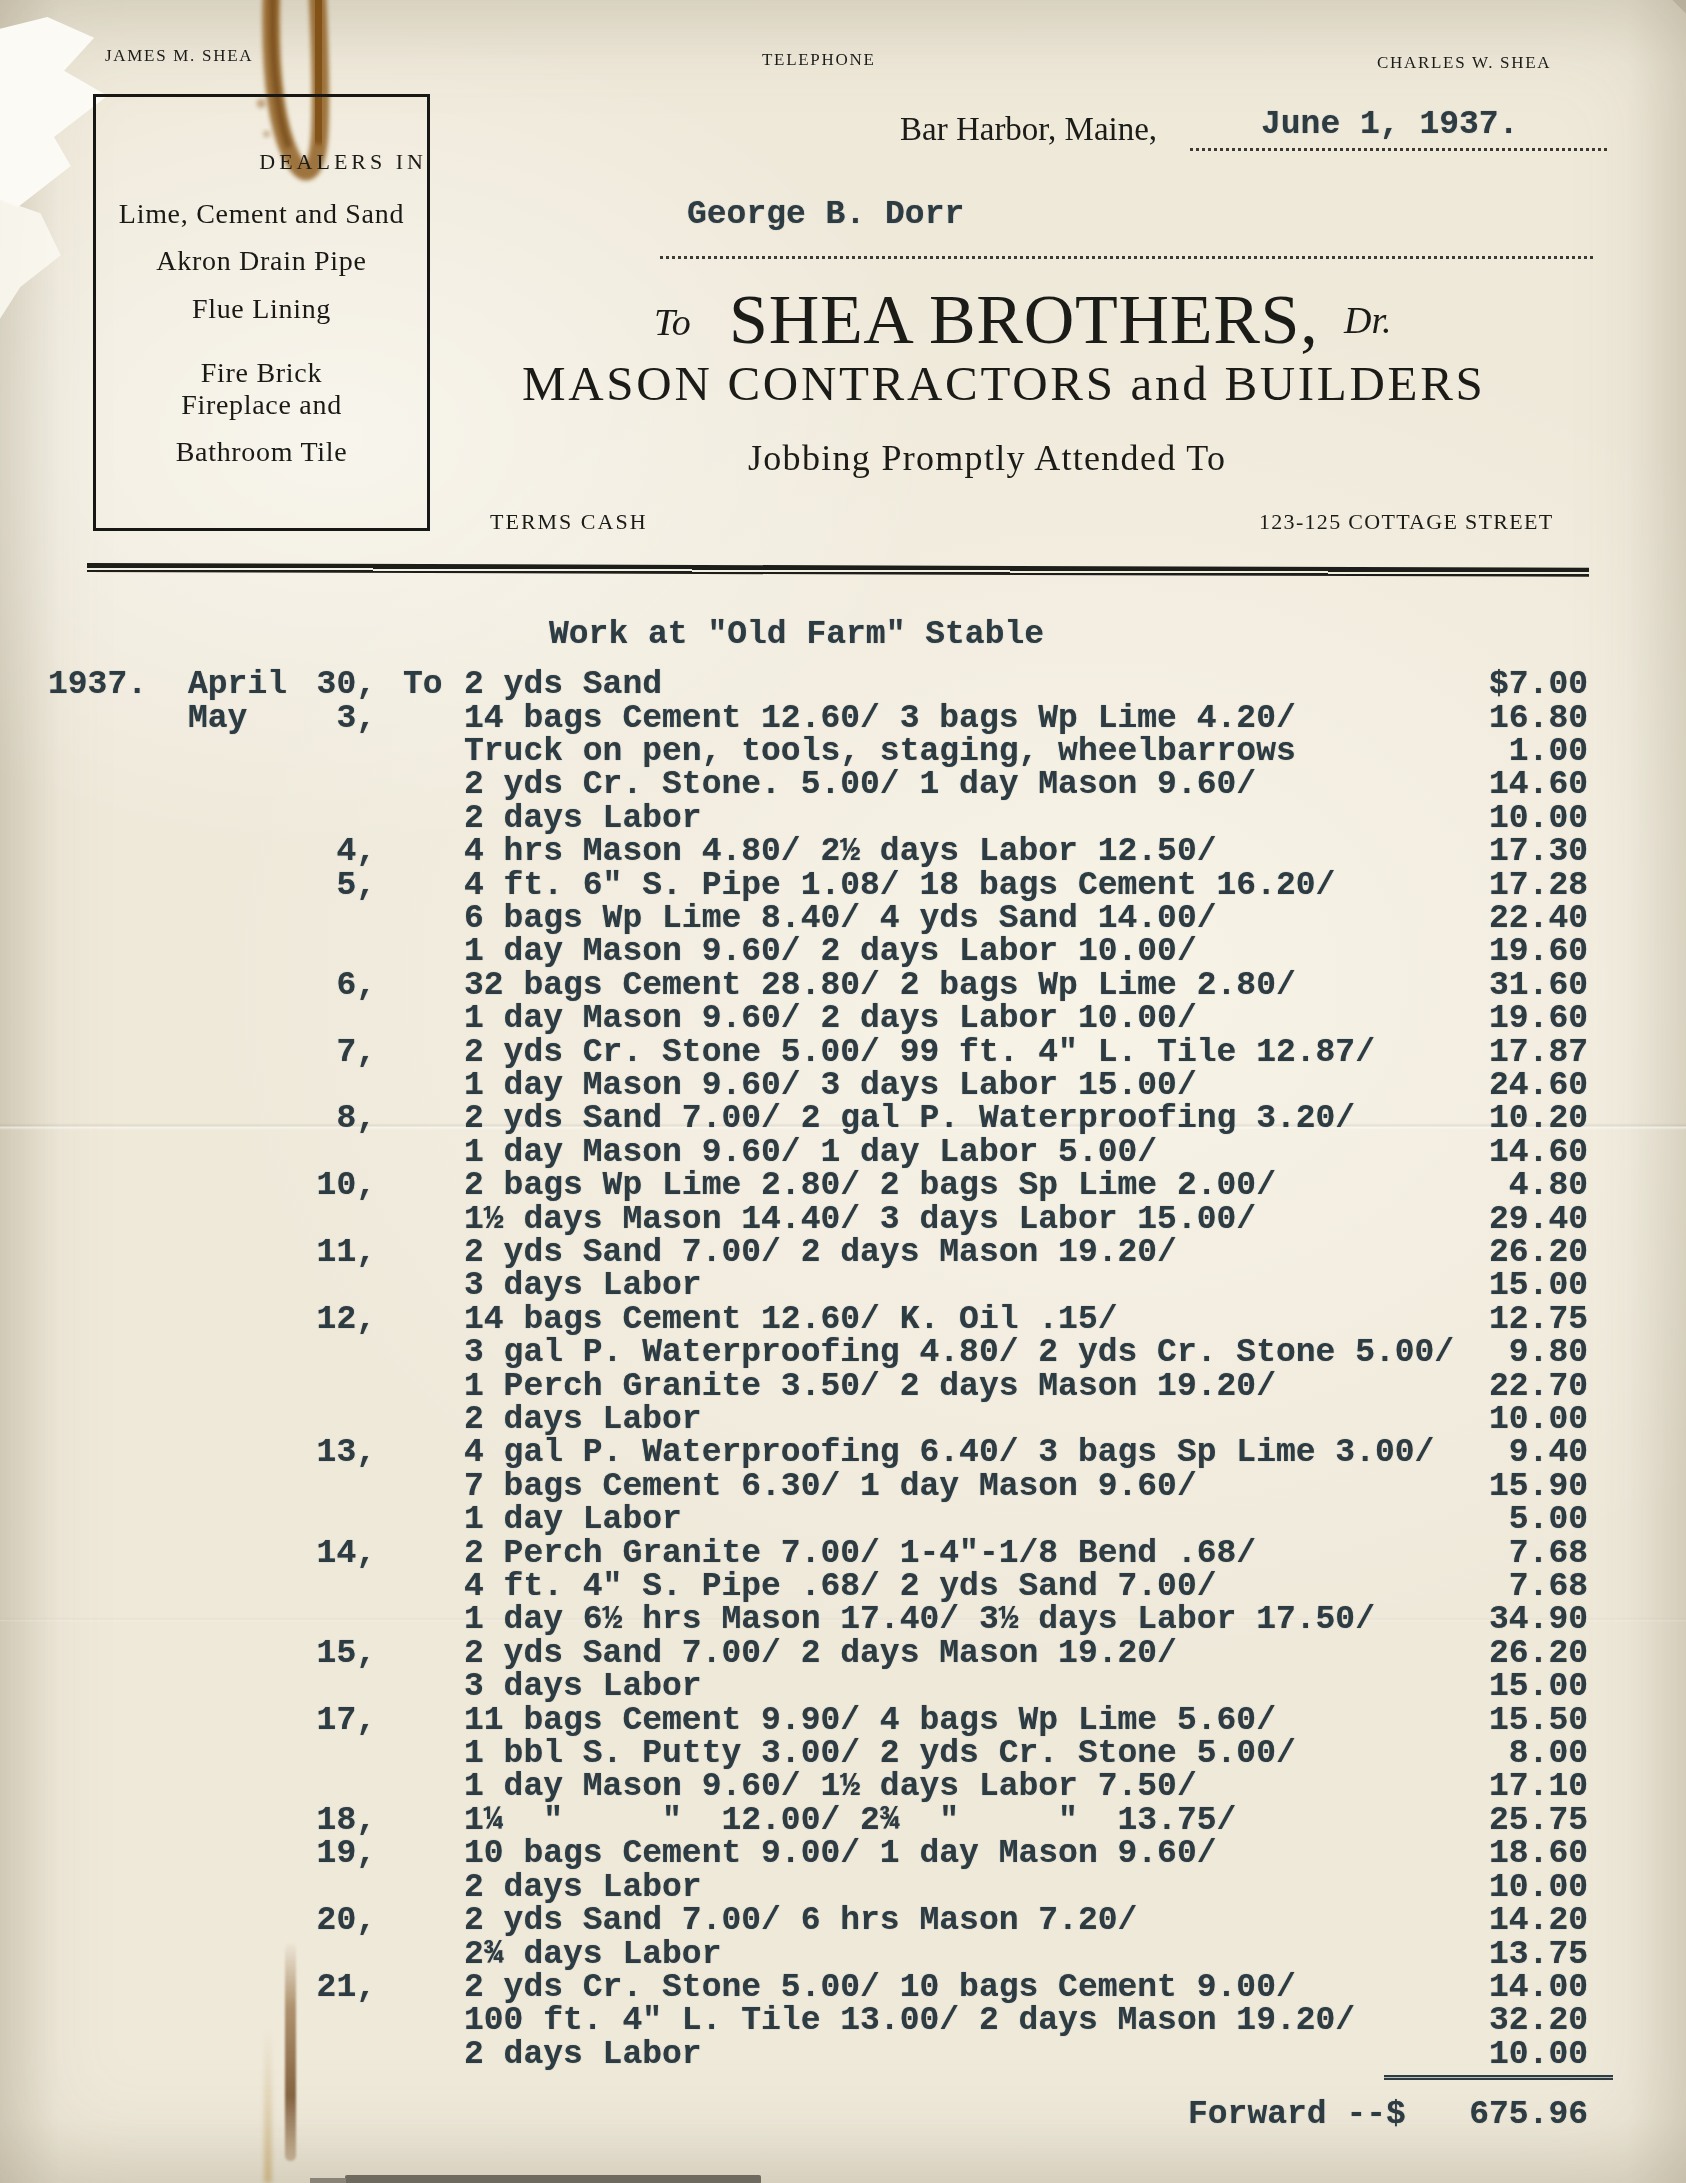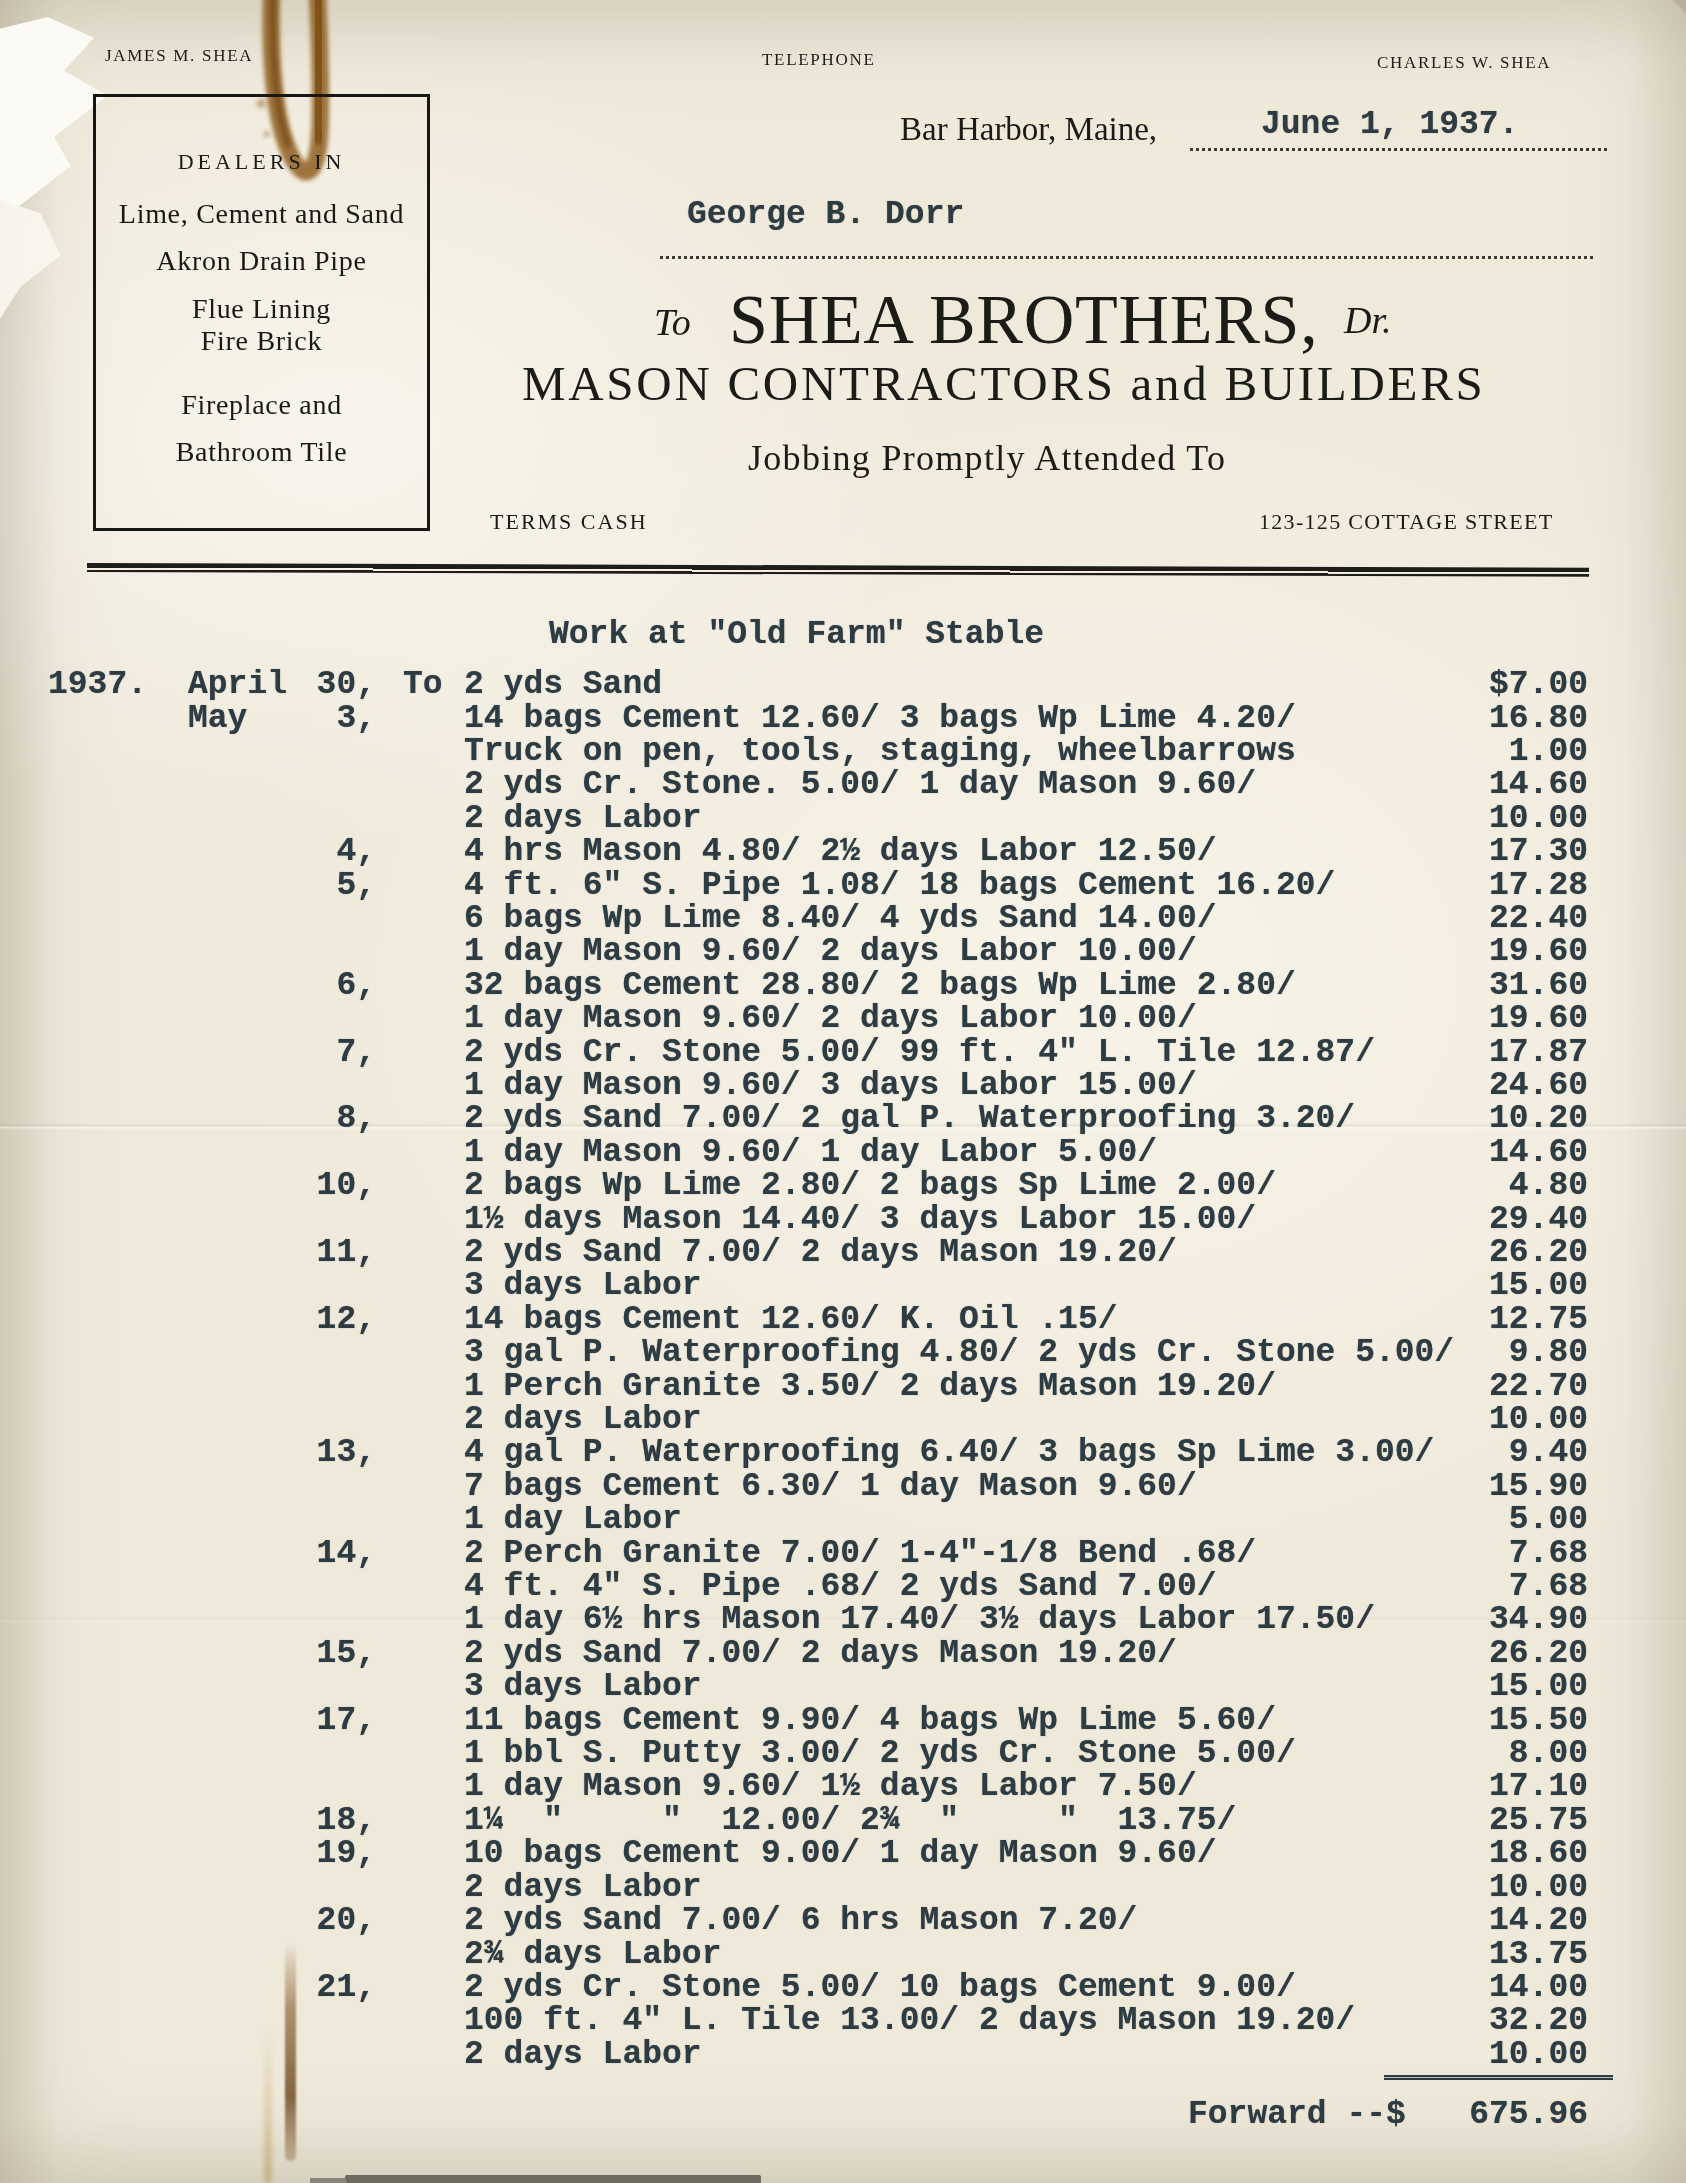--- a/index.html
+++ b/index.html
@@ -16,21 +16,21 @@
       linear-gradient(0deg, rgba(135,120,90,.10), rgba(0,0,0,0) 3%, rgba(0,0,0,0) 97%, rgba(150,140,115,.10)),
       #efe9da;
     box-shadow: inset 0 0 113px rgba(110,100,75,.22);
   }
   .abs{position:absolute;}
   
   .lh{color:#1b1b18; white-space:nowrap;}
   .lh-small{font-size:17px; letter-spacing:1.7px;}
   .box{border:3.3px solid #171715;}
   .box-center{left:0;right:0;text-align:center;}
-  .dealers-head{font-size:22px;letter-spacing:4px;color:#1b1b18;}
+  .dealers-head{font-size:22px;letter-spacing:4px;color:#1b1b18;text-align:right;}
   .dealers-item{font-size:28px;letter-spacing:0.7px;color:#191916;}
   .big-to{font-size:38px;font-style:italic;}
   .big-name{font-size:70px;letter-spacing:0.7px;}
   .big-dr{font-size:38px;font-style:italic;}
   .subtitle{font-size:49px;letter-spacing:2.7px;}
   .tagline{font-size:36px;letter-spacing:1.3px;}
   .place{font-size:33px;}
   .foot-caps{font-size:22px;letter-spacing:2px;}
   .double-rule{
     left:87px;top:563px;width:1502px;height:8.6px;
@@ -110,21 +110,21 @@
 
   <div class="abs lh lh-small" style="left:105px;top:46px;">JAMES M. SHEA</div>
   <div class="abs lh lh-small" style="left:762px;top:50px;">TELEPHONE</div>
   <div class="abs lh lh-small" style="left:1377px;top:53px;">CHARLES W. SHEA</div>
 
   <div class="abs box" style="left:93px;top:94px;width:331px;height:431px;">
     <div class="abs box-center dealers-head" style="top:52px;">DEALERS IN</div>
     <div class="abs box-center dealers-item" style="top:101px;">Lime, Cement and Sand</div>
     <div class="abs box-center dealers-item" style="top:148px;">Akron Drain Pipe</div>
     <div class="abs box-center dealers-item" style="top:196px;">Flue Lining</div>
-    <div class="abs box-center dealers-item" style="top:228px;text-align:center;">Fire Brick</div>
+    <div class="abs box-center dealers-item" style="top:260px;text-align:center;">Fire Brick</div>
     <div class="abs box-center dealers-item" style="top:292px;">Fireplace and</div>
     <div class="abs box-center dealers-item" style="top:339px;">Bathroom Tile</div>
   </div>
 
   <div class="abs lh place" style="left:900px;top:111px;">Bar Harbor, Maine,</div>
   <div class="abs t" style="left:1261px;top:108px;">June 1, 1937.</div>
   <div class="abs dotted" style="left:1190px;top:148px;width:419px;"></div>
 
   <div class="abs t" style="left:687px;top:198px;">George B. Dorr</div>
   <div class="abs dotted" style="left:660px;top:256px;width:936px;"></div>

